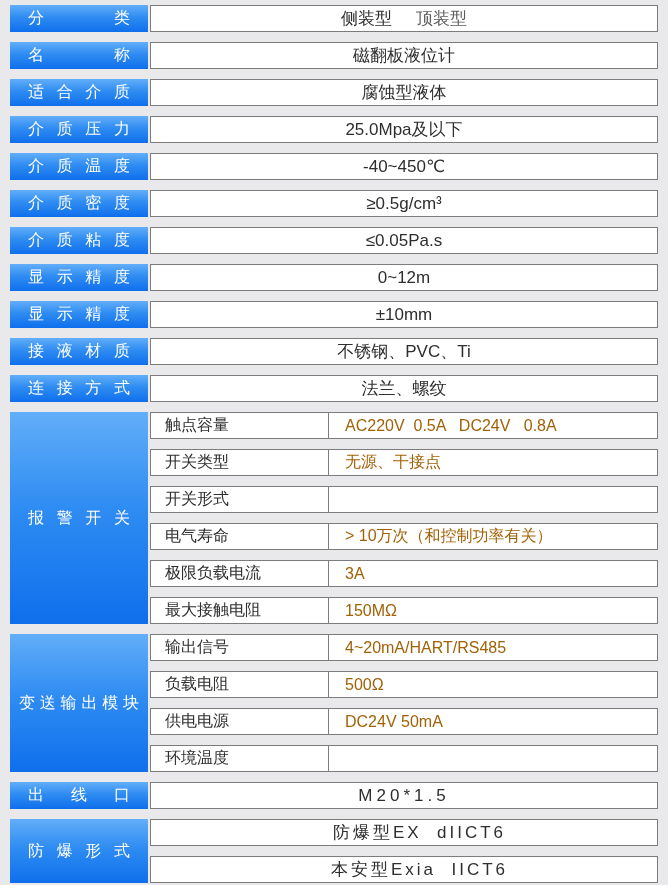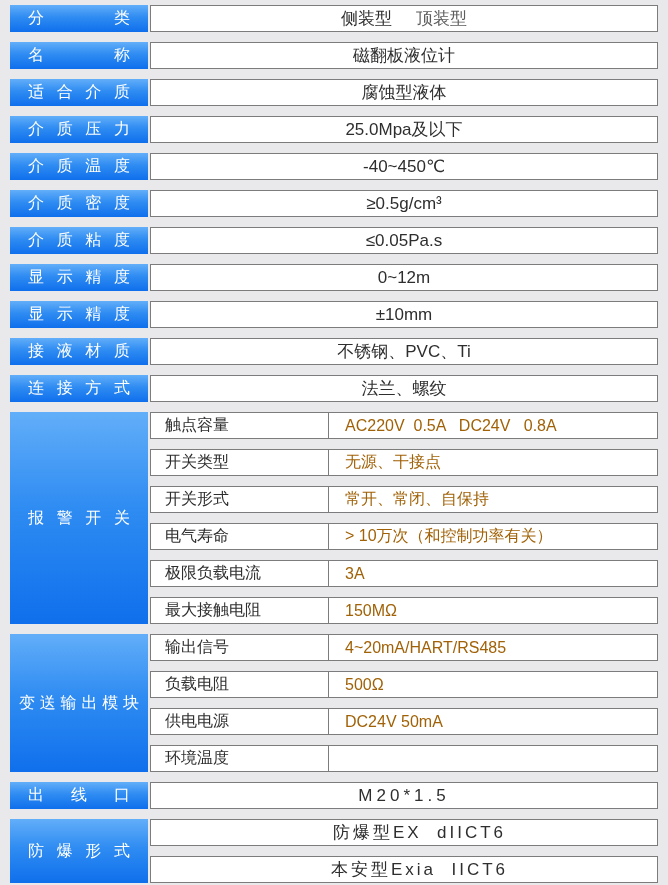--- a/index.html
+++ b/index.html
@@ -199,21 +199,20 @@
       <div class="subrow">
         <div class="sub-name">触点容量</div>
         <div class="sub-value">AC220V  0.5A   DC24V   0.8A</div>
       </div>
       <div class="subrow">
         <div class="sub-name">开关类型</div>
         <div class="sub-value">无源、干接点</div>
       </div>
       <div class="subrow">
         <div class="sub-name">开关形式</div>
-        <div class="sub-value">常开、常闭、自保持</div>
       </div>
       <div class="subrow">
         <div class="sub-name">电气寿命</div>
         <div class="sub-value">&gt; 10万次（和控制功率有关）</div>
       </div>
       <div class="subrow">
         <div class="sub-name">极限负载电流</div>
         <div class="sub-value">3A</div>
       </div>
       <div class="subrow">

